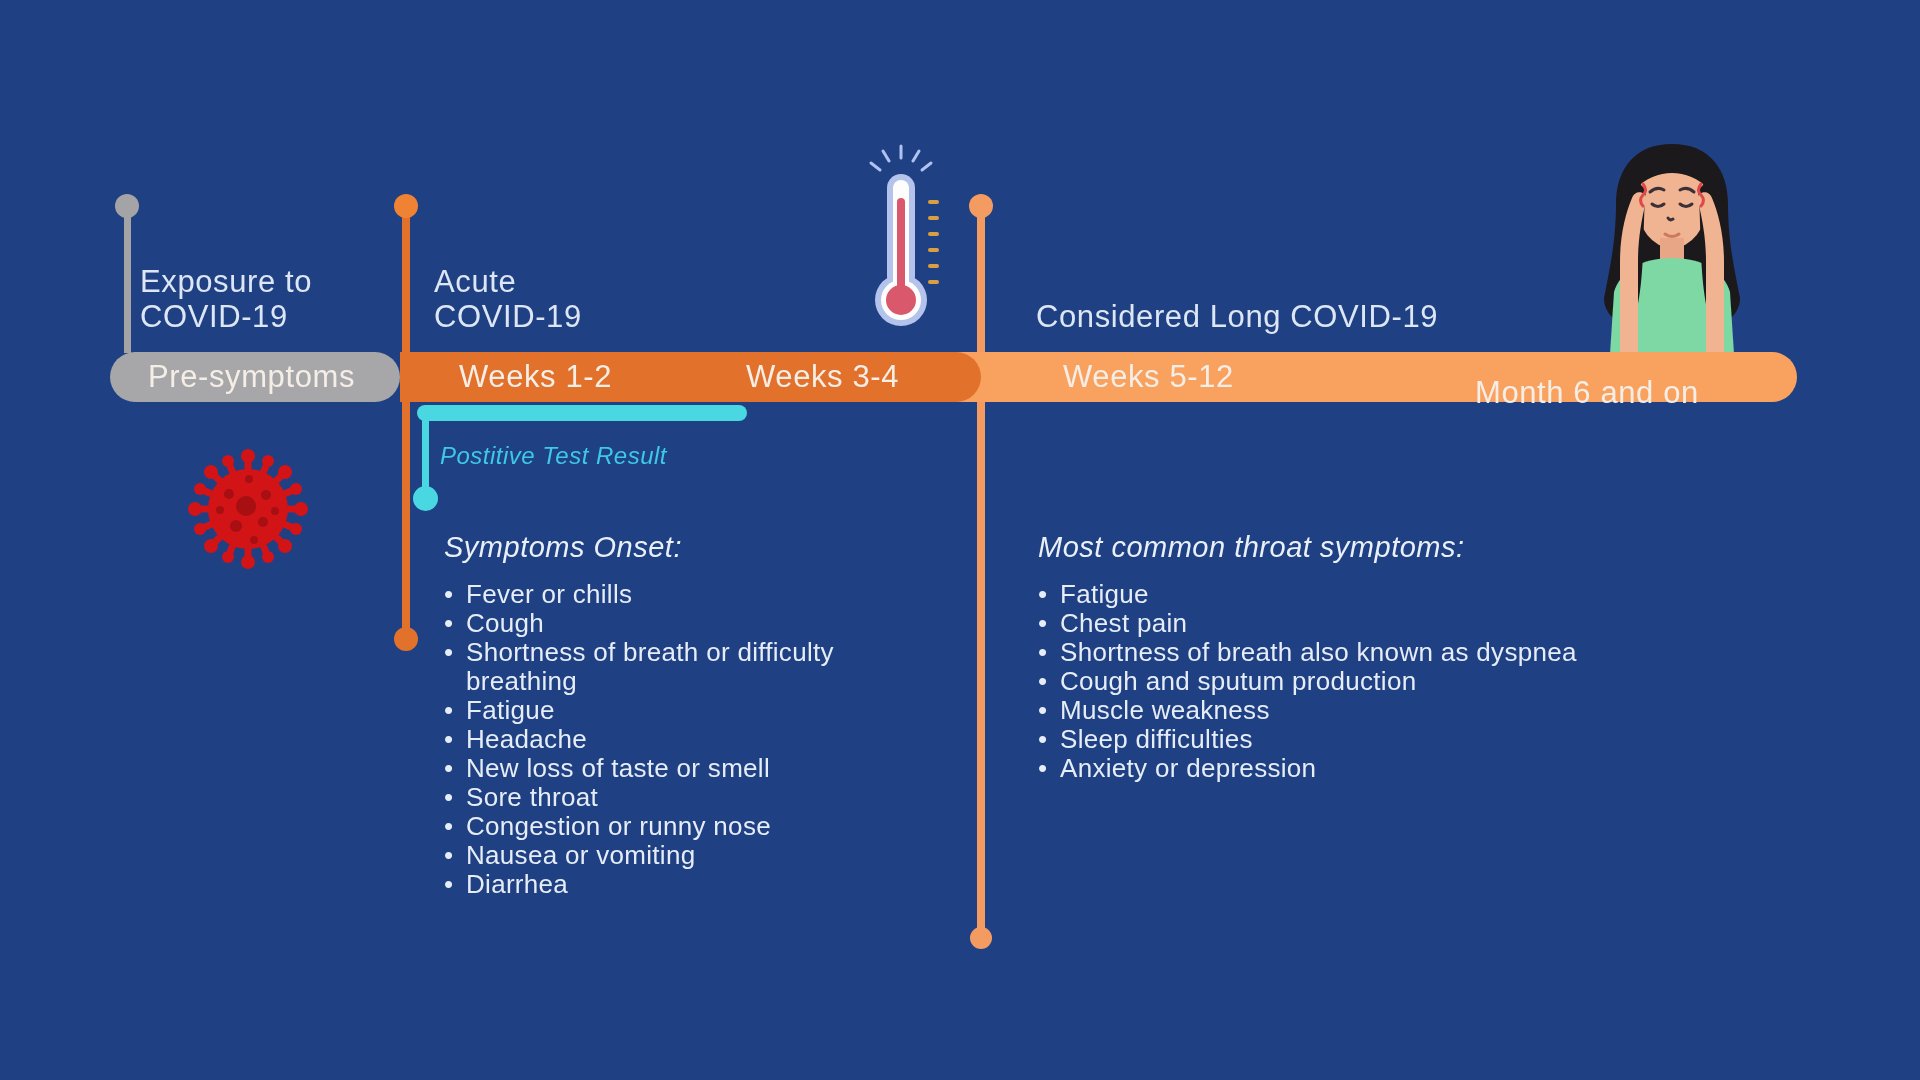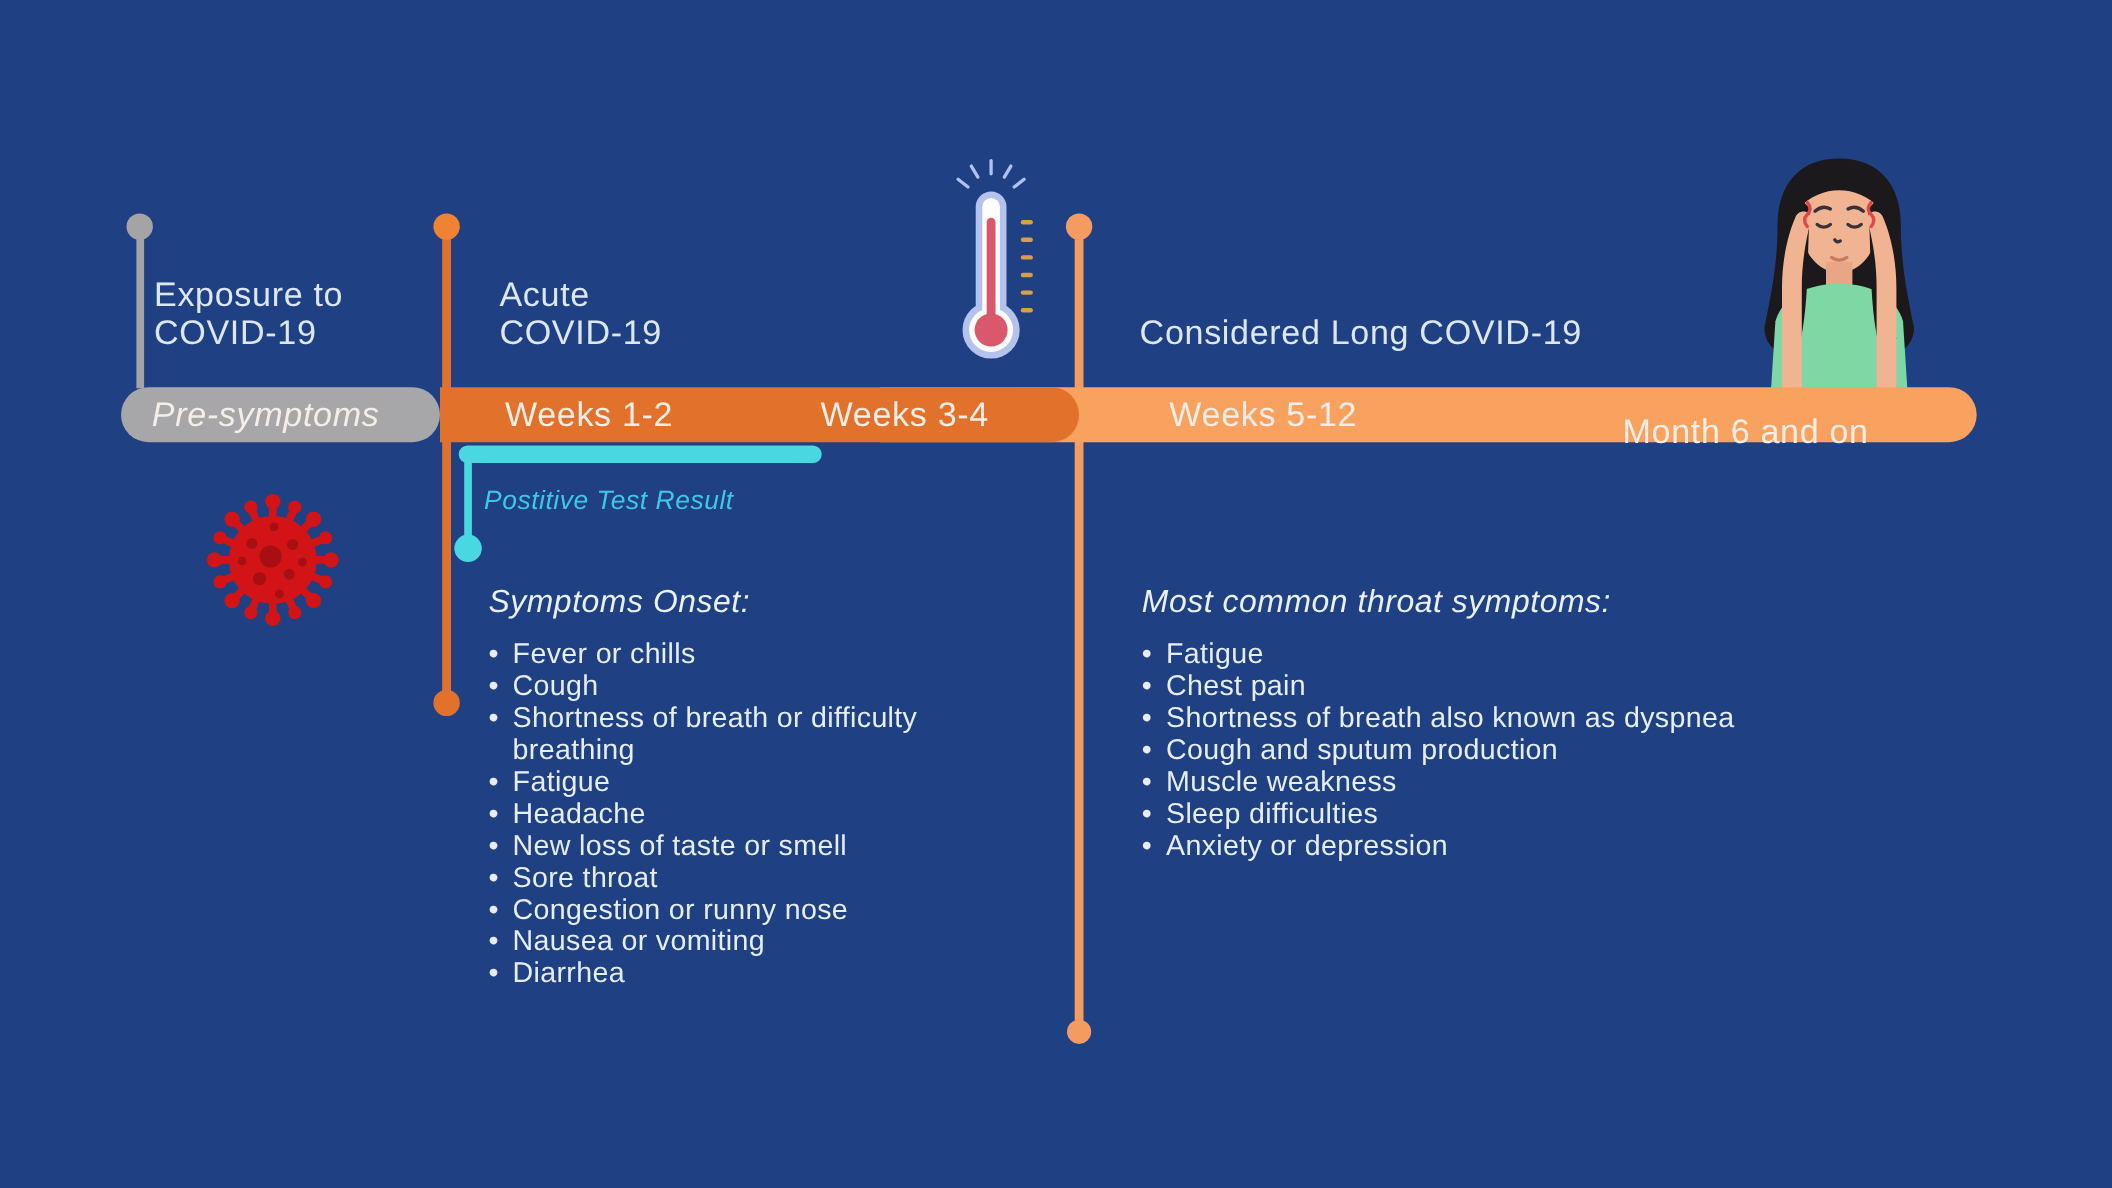--- a/index.html
+++ b/index.html
@@ -21,32 +21,32 @@
   .o2-dot-bot  { left:970px; top:927px; width:22px; height:22px; background:#F49B62; }
   
   .seg { position:absolute; top:352px; height:50px; z-index:3; }
   .seg-light { left:800px;  width:997px; background:#F9A25F; border-radius:0 25px 25px 0; }
   .seg-dark  { left:400px;  width:581px; background:#E2712B; border-radius:0 25px 25px 0; }
   .seg-gray  { left:110px;  width:290px; background:#A7A6A8; border-radius:25px; }
   .seg-label {
     position:absolute; top:352px; height:50px; line-height:50px; z-index:4;
     font-size:31px; letter-spacing:0.6px; color:#F5EEE6; white-space:nowrap;
   }
-  .lbl-pre    { left:138px;font-style:italic;  }
+  .lbl-pre    { left:148px;  }
   .lbl-w12    { left:459px;  }
   .lbl-w34    { left:746px;  }
   .lbl-w512   { left:1063px;text-align:center; }
   .lbl-m6     { left:1475px;margin-top:16px; }
   
   .hdr {
     position:absolute; color:#DCE6F4; font-size:31px; line-height:35px;
-    letter-spacing:0.6px; z-index:2; white-space:nowrap;
+    letter-spacing:0.6px; z-index:2; white-space:nowrap;margin-top:14px;
   }
   .hdr-exposure { left:140px;  top:250px; }
-  .hdr-acute    { left:454px;  top:250px; }
+  .hdr-acute    { left:434px;  top:250px; }
   .hdr-long     { left:1036px; top:285px; }
   
   .cyan-bar  { position:absolute; left:417px; top:405px; width:330px; height:16px;
                border-radius:8px; background:#49D7E2; z-index:4; }
   .cyan-stem { position:absolute; left:422px; top:417px; width:7px; height:72px;
                background:#49D7E2; z-index:4; }
   .cyan-dot  { position:absolute; left:413px; top:486px; width:25px; height:25px;
                border-radius:50%; background:#49D7E2; z-index:4; }
   .positive-label {
     position:absolute; left:440px; top:442px; font-size:24px; font-style:italic;

